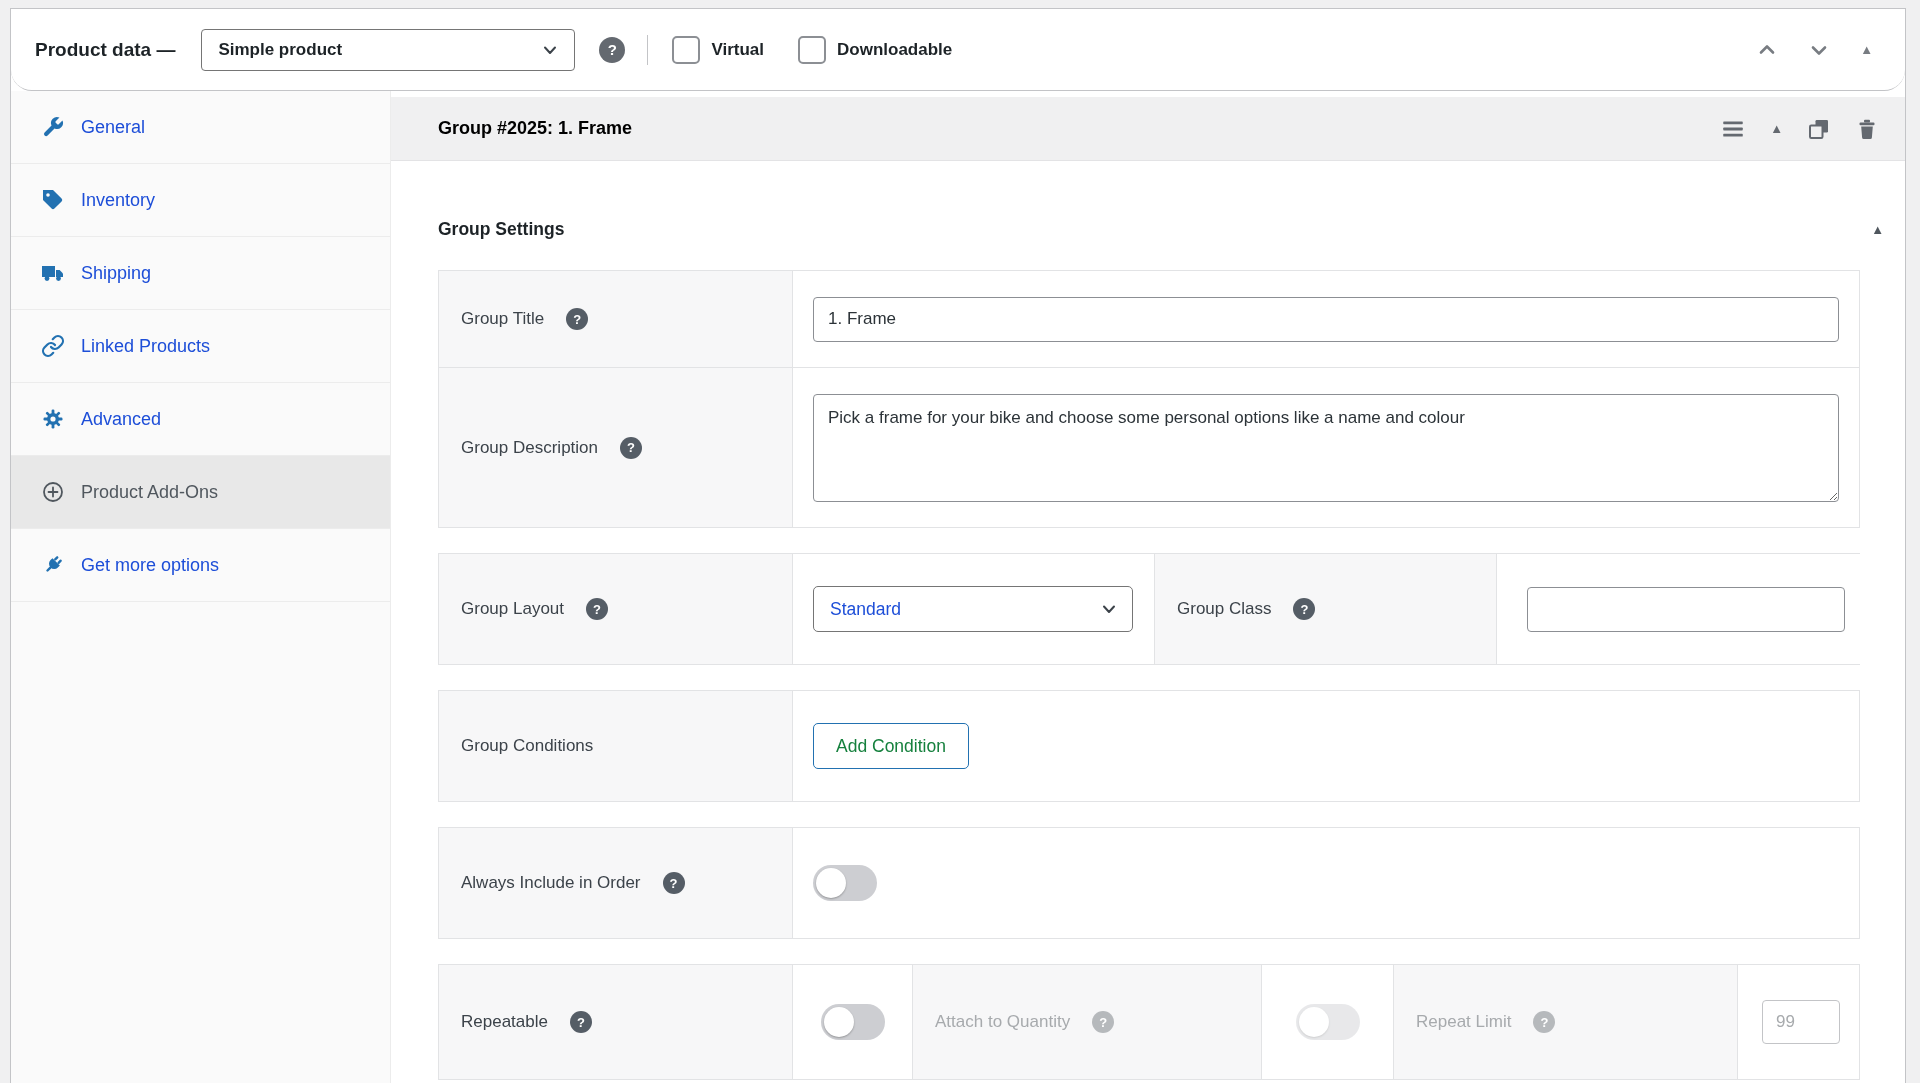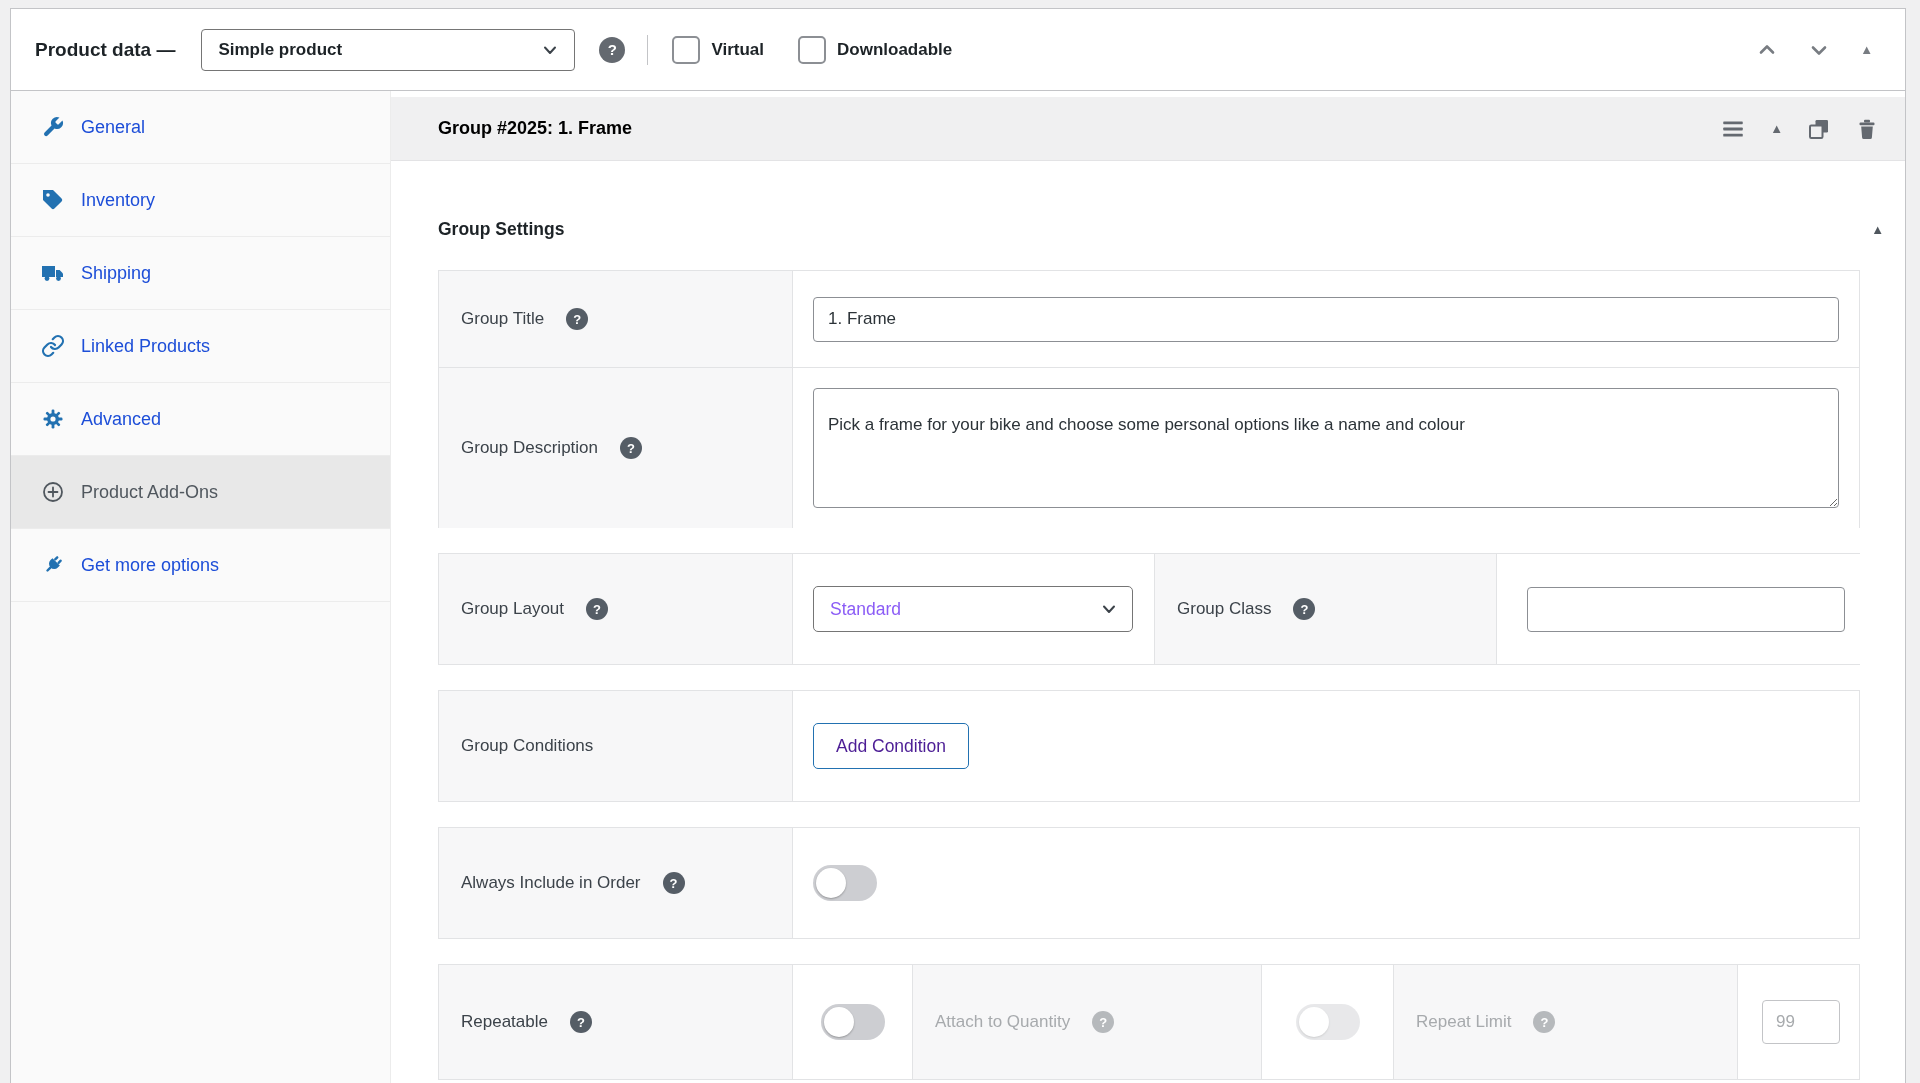--- a/index.html
+++ b/index.html
@@ -8,21 +8,21 @@
     background:#f0f0f1;
     font-family:"Liberation Sans","DejaVu Sans",sans-serif;
     color:#1d2327;
   }
   .metabox {
     position:absolute; left:10px; top:8px; width:1896px; height:1100px;
     background:#fff; border:1px solid #c3c4c7;
   }
 
   
-  .topbar { height:82px; display:flex; align-items:center; padding:0 18px 0 24px; border-bottom:1px solid #c3c4c7; }
+  .topbar { height:82px; display:flex; align-items:center; padding:0 18px 0 24px; border-bottom:1px solid #c3c4c7;border-radius:21px; }
   .tb-title { font-size:19px; font-weight:bold; white-space:nowrap; }
   .tb-select {
     margin-left:26px; width:374px; height:42px; background:#fff;
     border:1px solid #757575; border-radius:4px; cursor:pointer;
     display:flex; align-items:center; justify-content:space-between; padding:0 14px 0 16px;
     font-size:17px; font-weight:600; color:#1d2327;gap:20px;
   }
   .help {
     width:26px; height:26px; border-radius:50%; background:#646970; color:#fff;
     font-size:15px; font-weight:bold; display:inline-flex; align-items:center; justify-content:center;
@@ -80,30 +80,30 @@
   .fcell.lab .help { width:22px; height:22px; font-size:13px; background:#555d66; }
   .fcell.fld { padding:0 20px; }
   .fcell.center { justify-content:center; padding:0; }
   .fcell.dis { color:#a7aaad; }
   .fcell.dis .help { background:#b6b9bc; }
 
   .text-input {
     width:100%; height:45px; border:1px solid #8c8f94; border-radius:4px;
     font-size:17px; padding:0 14px; color:#2c3338; font-family:inherit; background:#fff;
   }
-  textarea.text-input { height:120px; padding:23px 14px; resize:vertical; line-height:1.5; margin:20px 0; }
+  textarea.text-input { height:108px; padding:10px 14px; resize:vertical; line-height:1.5; margin:20px 0; }
   .mini-select {
     width:320px; height:46px; border:1px solid #757575; border-radius:5px; background:#fff; cursor:pointer;
     display:flex; align-items:center; justify-content:space-between; padding:0 13px 0 16px;
-    font-size:17.5px; font-weight:500; color:#8b5cf6;
+    font-size:17.5px; font-weight:500; color:#1d4ed8;
   }
   .class-input { width:318px; margin-left:10px; }
   .btn-secondary {
     height:46px; padding:0 22px; background:#fff; border:1.5px solid #2271b1; border-radius:5px;
-    color:#4c1d95; font-size:17.5px; font-family:inherit; cursor:pointer;
+    color:#15803d; font-size:17.5px; font-family:inherit; cursor:pointer;
   }
   .toggle { width:64px; height:36px; border-radius:18px; background:#cdced2; position:relative; cursor:pointer; flex:none; }
   .toggle .knob { position:absolute; left:3px; top:3px; width:30px; height:30px; border-radius:50%; background:#fff; box-shadow:0 1px 2px rgba(0,0,0,.28); }
   .toggle.disabled { opacity:.45; cursor:default; }
   .repeat-input {
     width:78px; height:44px; margin-left:24px; border:1px solid #c3c4c7; border-radius:4px;
     font-size:17px; padding:0 4px 0 13px; color:#a7aaad; font-family:inherit; background:#fff; overflow:hidden;
   }
 </style>
 </head>

